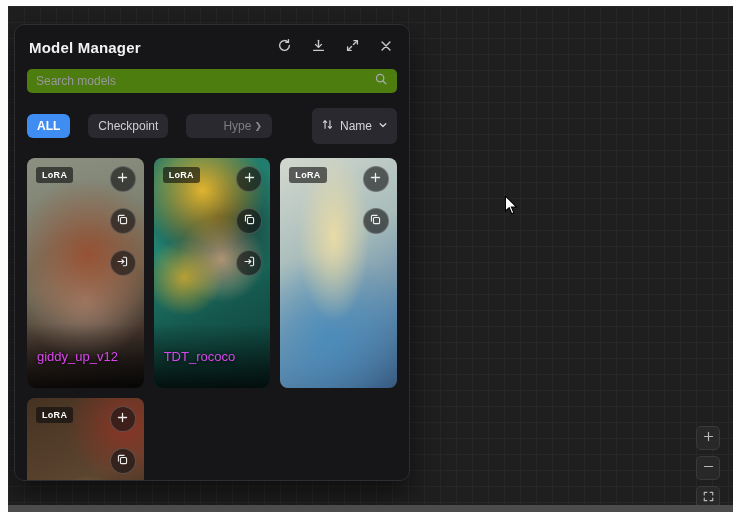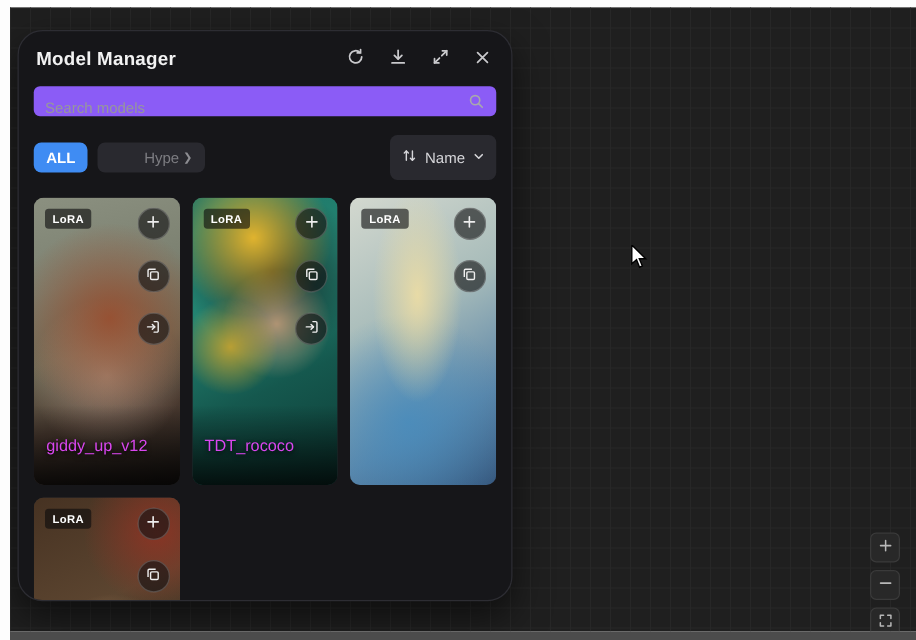--- a/index.html
+++ b/index.html
@@ -14,41 +14,41 @@
       linear-gradient(#272727 1px, transparent 1px),
       linear-gradient(90deg, #272727 1px, transparent 1px);
     background-size:16px 16px;
     overflow:hidden;
   }
   .bottom-strip { position:absolute; left:8px; right:0; bottom:0; height:7px; background:#4c4c4c; }
 
   
   .panel {
     position:absolute; left:6px; top:18px; width:396px; height:457px;
-    background:#161619; border:1px solid #2d2d33; border-radius:20px;
+    background:#161619; border:1px solid #2d2d33; border-radius:10px;
     box-shadow:0 12px 30px rgba(0,0,0,.55);
     display:flex; flex-direction:column; overflow:hidden;
   }
   .panel-header { display:flex; align-items:center; padding:13px 16px 9px 14px; }
   .panel-title { flex:1; font-size:15px; font-weight:700; color:#f2f2f2; letter-spacing:.2px; }
   .hdr-icons { display:flex; align-items:center; gap:19px; }
   .icon-btn { background:none; border:none; cursor:pointer; display:flex; align-items:center; justify-content:center; padding:0; }
   .icon-btn svg { stroke:#c9c9cc; }
 
   .search-wrap {
-    margin:4px 12px 0; height:24px; background:#8b5cf6; border-radius:5px;
-    display:flex; align-items:flex-end; padding:0 9px; gap:6px;
+    margin:4px 12px 0; height:24px; background:#4d7c0f; border-radius:5px;
+    display:flex; align-items:center; padding:0 9px; gap:6px;
   }
   .search-wrap input {
     flex:1; background:transparent; border:none; outline:none;
     color:#ddd; font-size:12px; font-family:inherit;
   }
   .search-wrap input::placeholder { color:#97979c; }
 
-  .chips-row { display:flex; align-items:center; gap:8px; margin:15px 12px 0; }
+  .chips-row { display:flex; align-items:center; gap:18px; margin:15px 12px 0; }
   .chip {
     height:24px; padding:0 10px; border-radius:6px; background:#29292f;
     color:#cfcfd3; font-size:12px; border:none; cursor:pointer;
     display:flex; align-items:center; gap:3px; white-space:nowrap; font-family:inherit;
   }
   .chip--active { background:#3f8cf3; color:#fff; font-weight:700; }
   .chip--dim { color:#7d7d82;padding-left:37px; }
   .chip-suffix { font-size:9px; color:#8d8d92; }
   .sort-ctl {
     margin-left:auto; height:36px; padding:0 9px; border-radius:6px;
@@ -174,20 +174,23 @@
           <circle cx="7" cy="7" r="4.2"></circle>
             <path d="M10.2 10.2 13.5 13.5"></path>
         </svg>
       </span>
     </div>
 
     <div class="chips-row">
       <button class="chip chip--active">
         <span>ALL</span>
       </button>
+      <button class="chip">
+        <span>Checkpoint</span>
+      </button>
       <button class="chip chip--dim">
         <span>Hype</span>
         <span class="chip-suffix">❯</span>
       </button>
       <button class="sort-ctl">
         <span>
           <svg width="13" height="13" viewBox="0 0 16 16" fill="none" stroke="#d6d6da" stroke-width="1.4" stroke-linecap="round" stroke-linejoin="round">
             <path d="M5 12.5v-9"></path>
               <path d="M3 5.5 5 3.5l2 2"></path>
             <path d="M11 3.5v9"></path>

